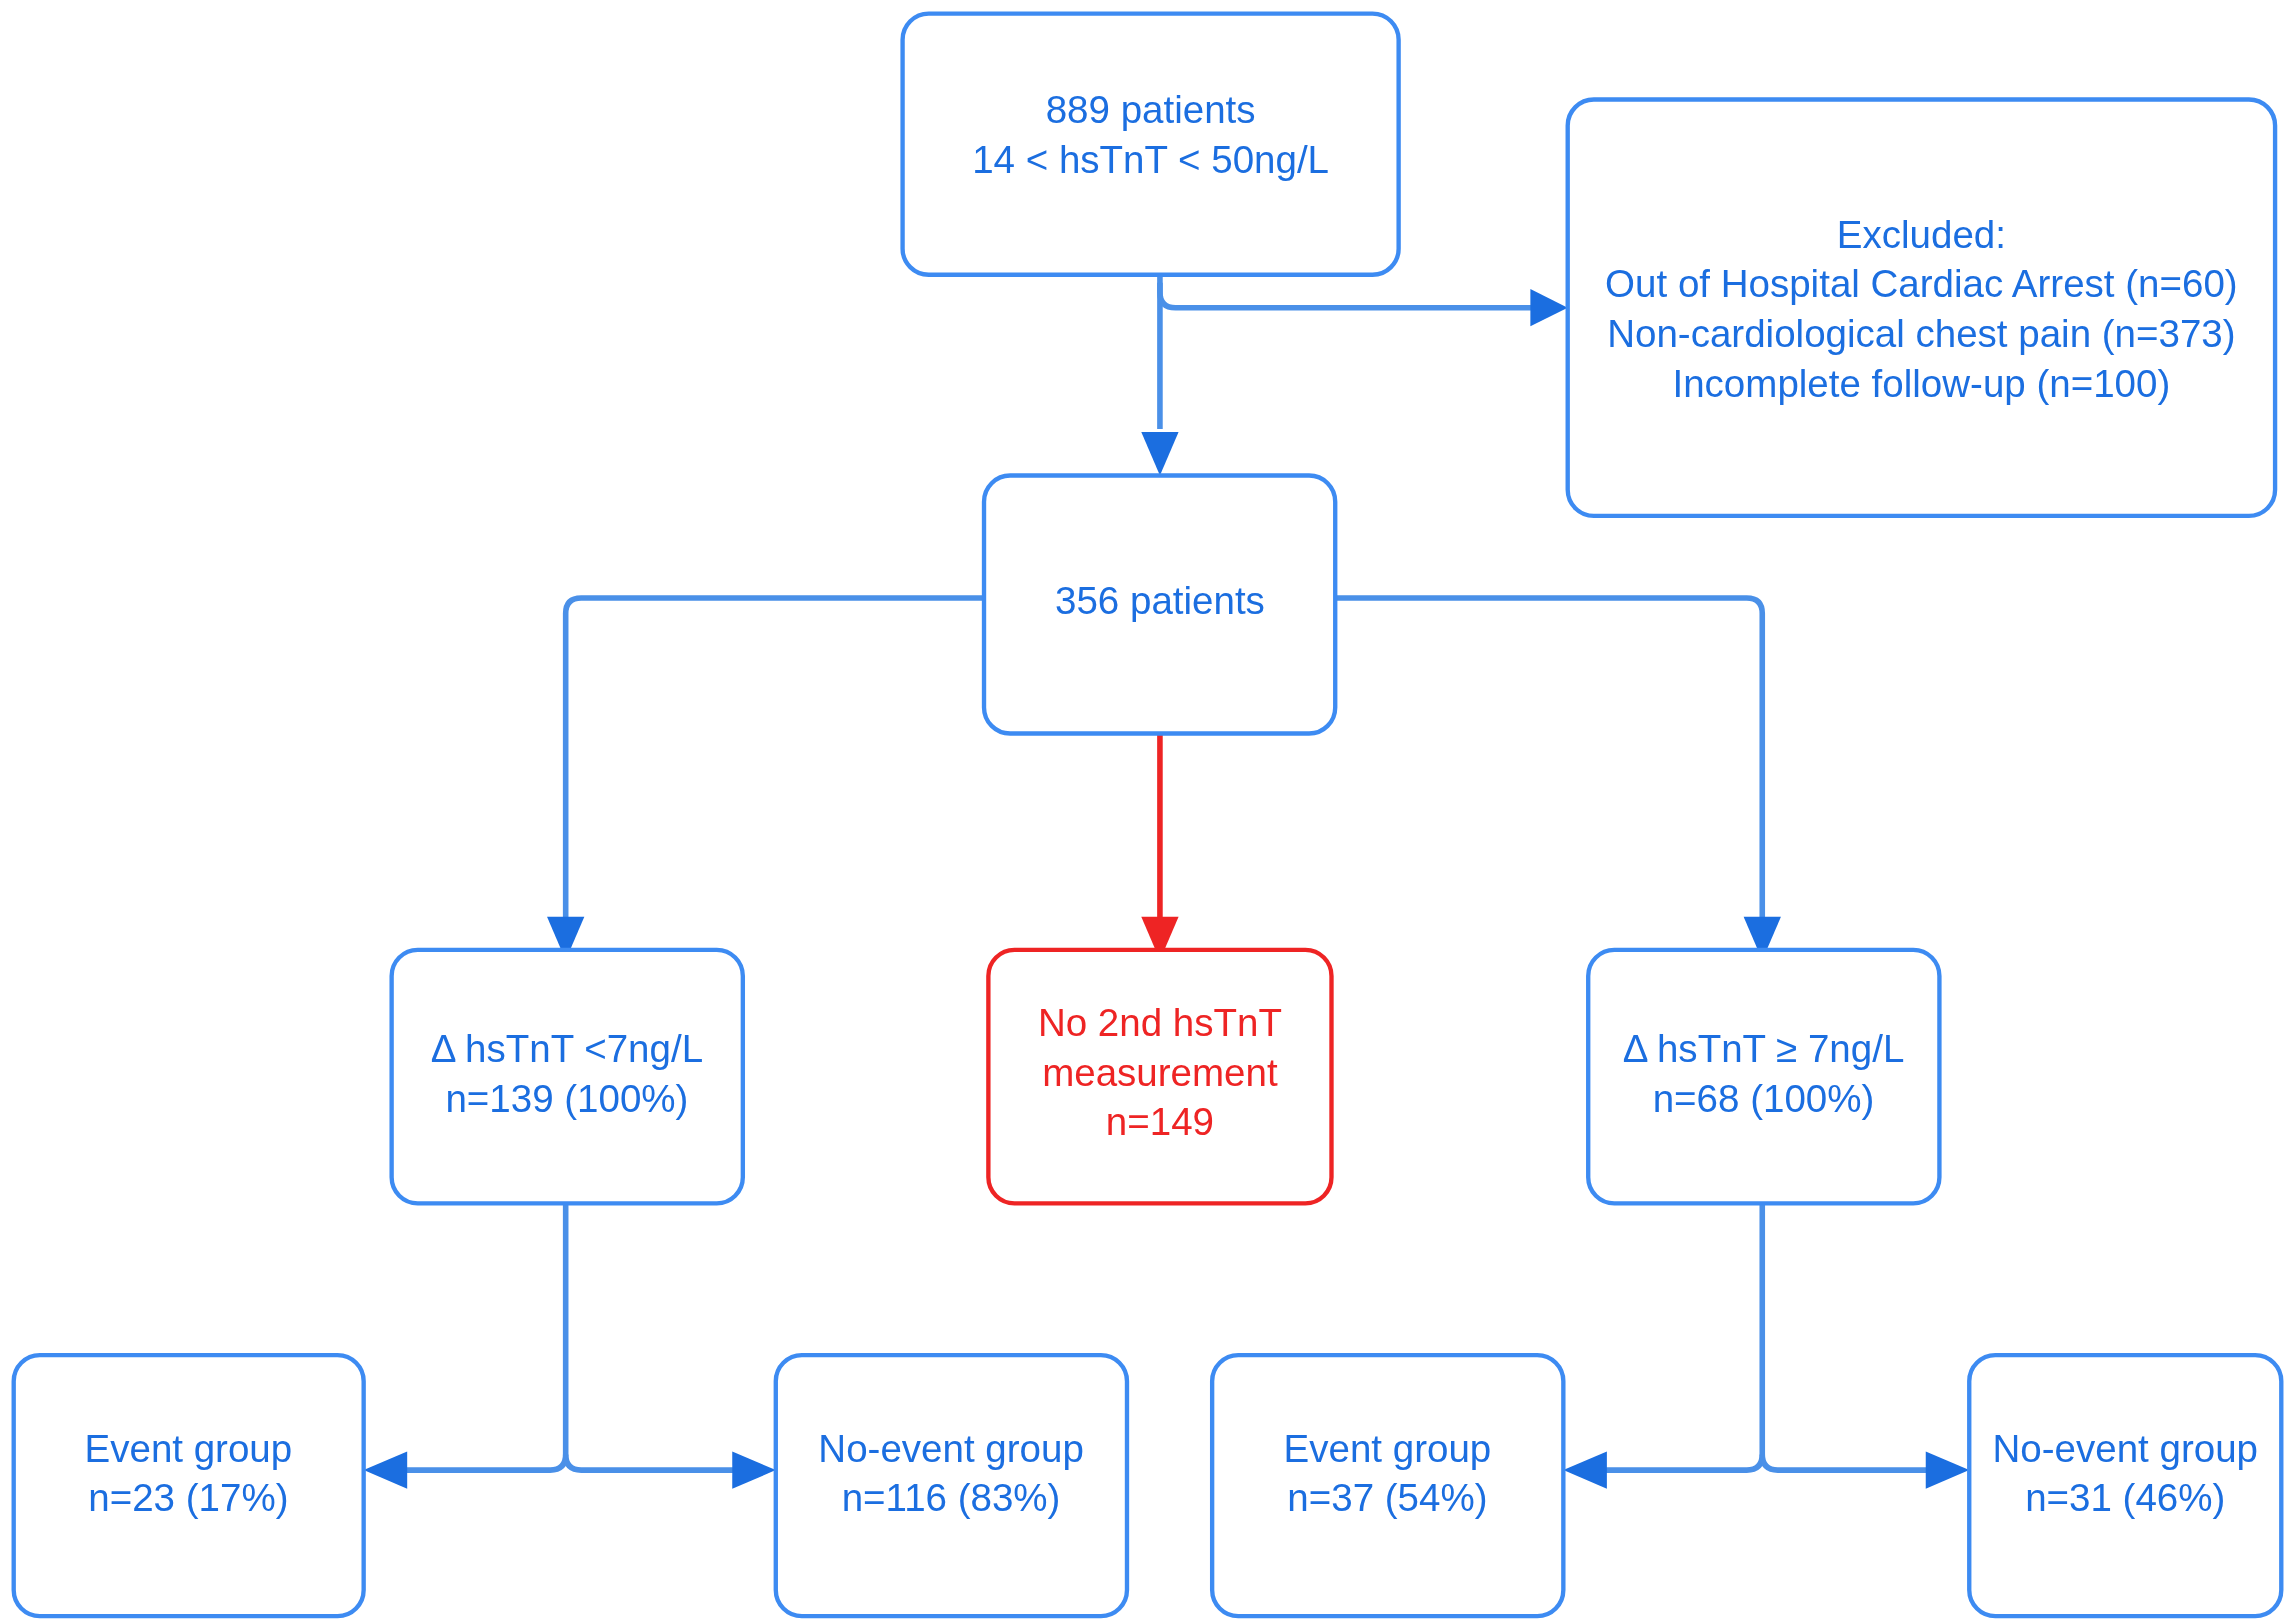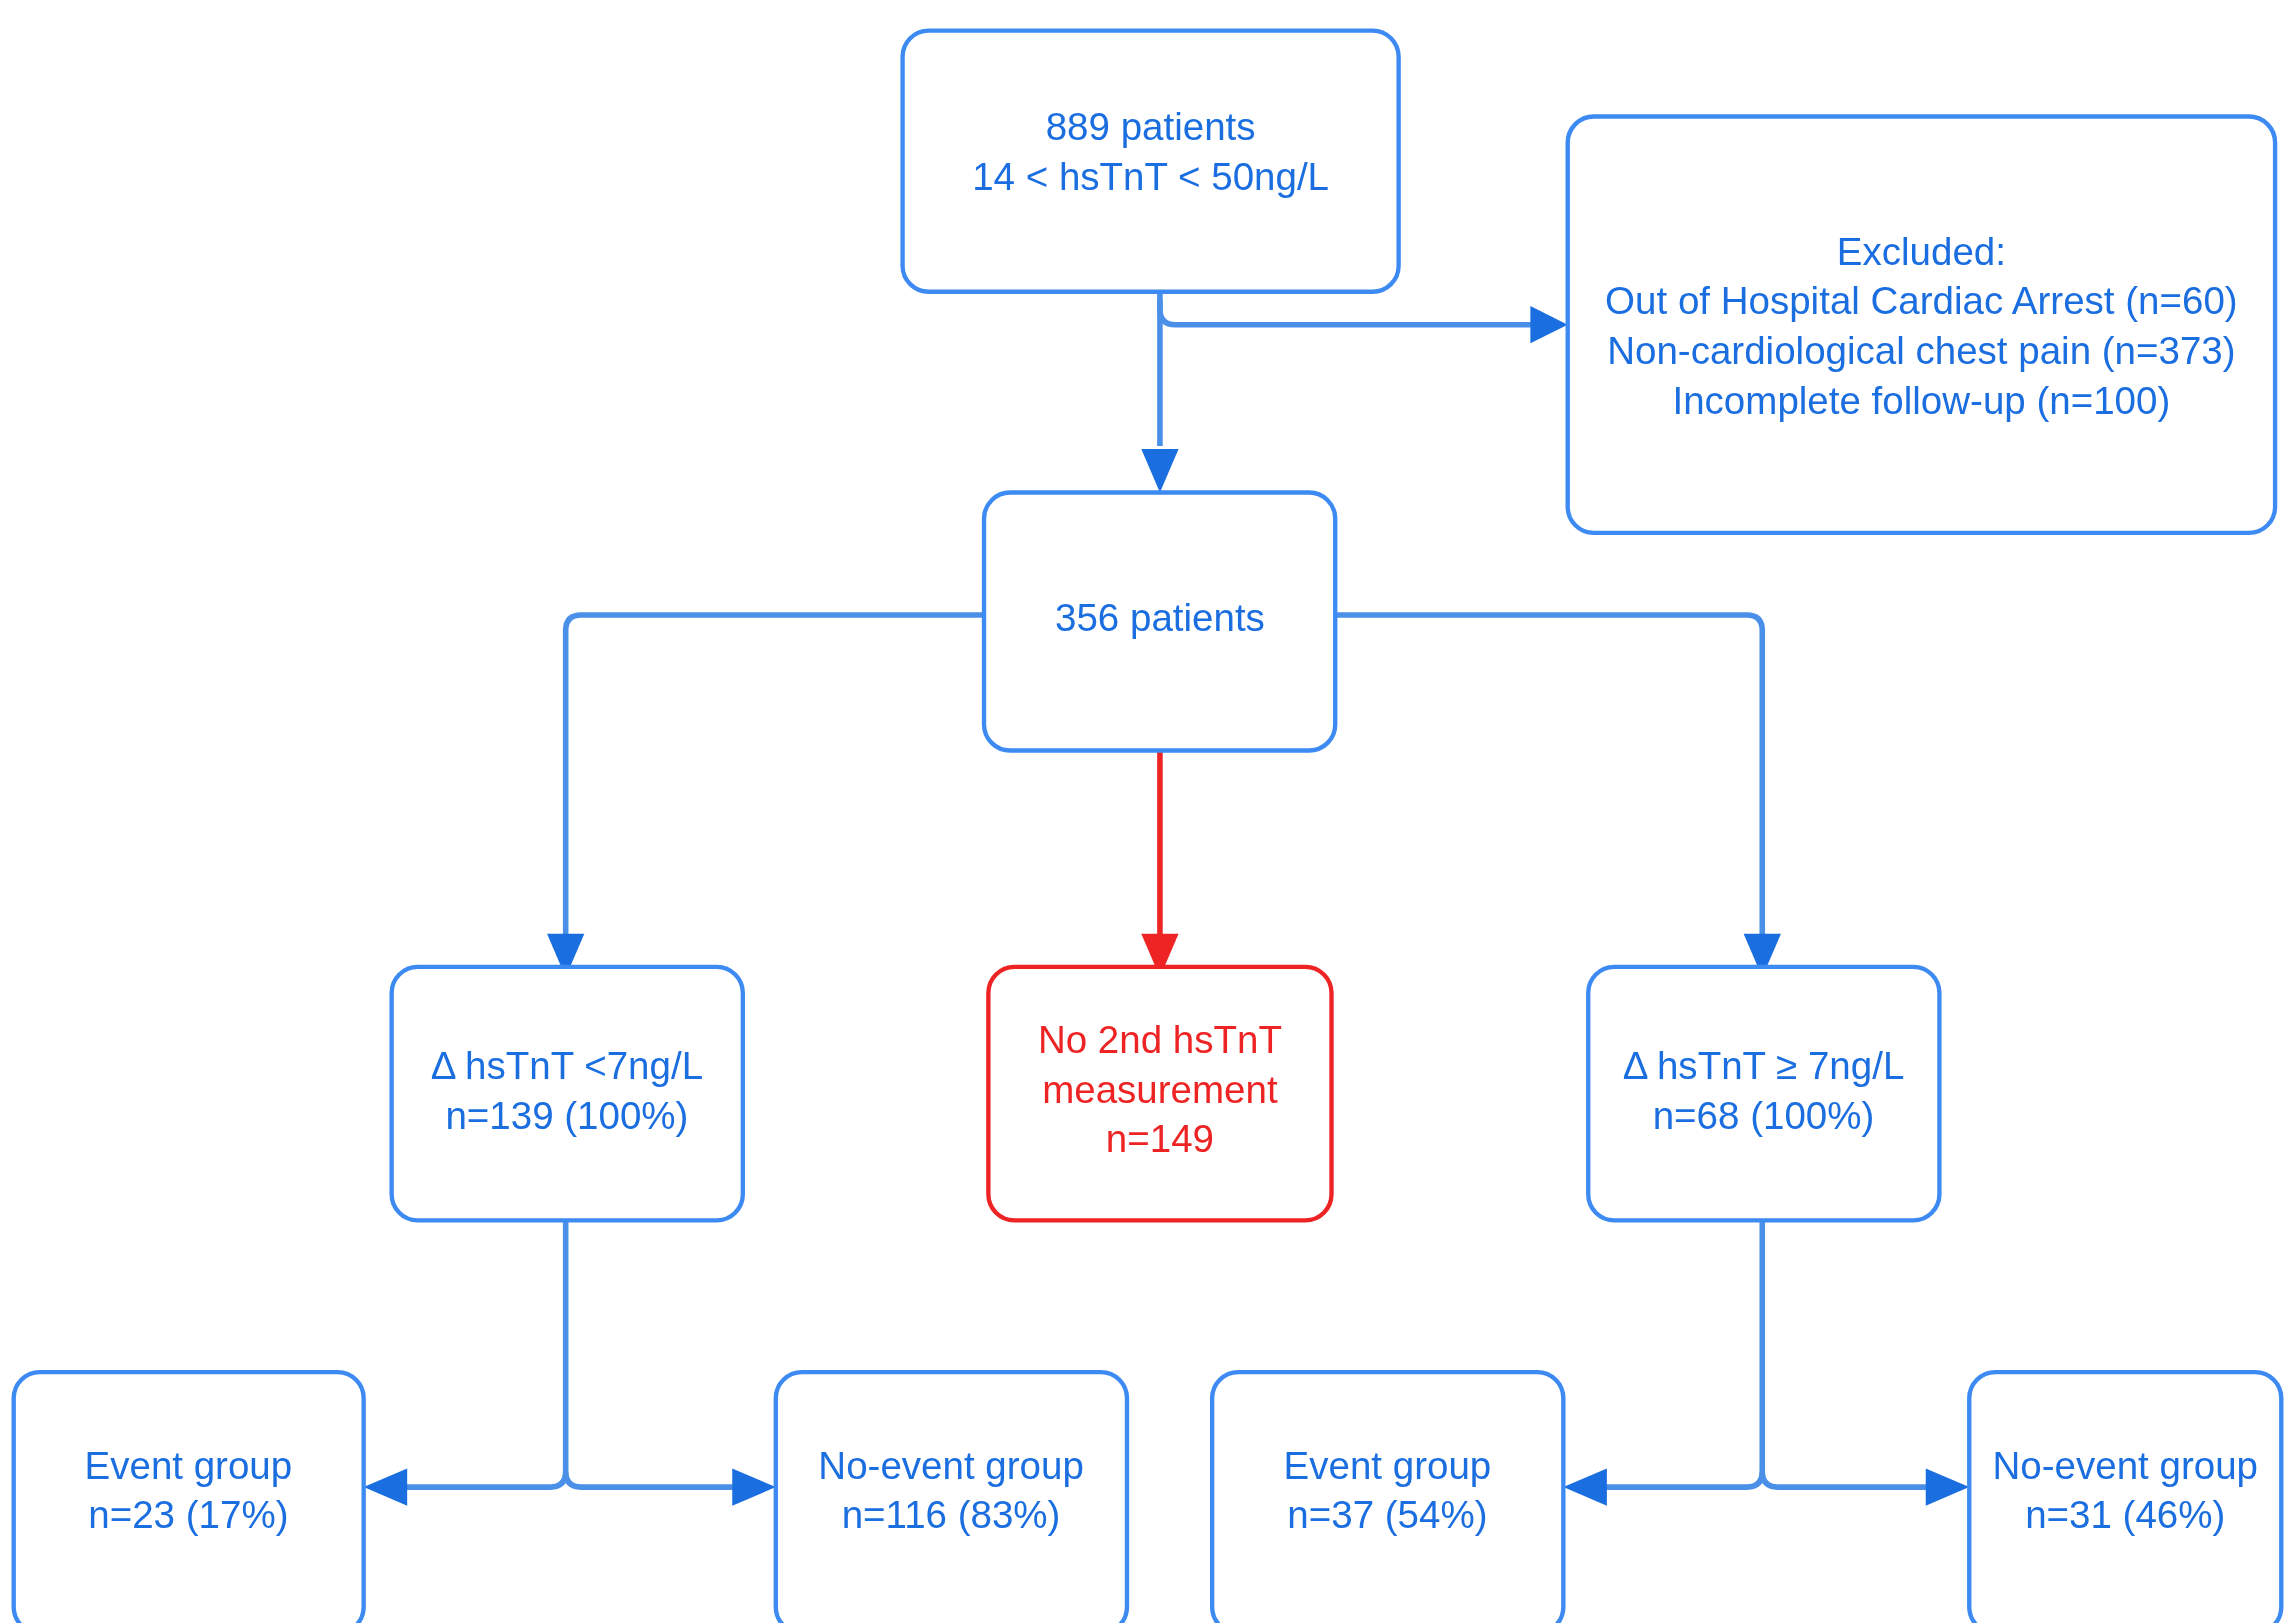--- a/index.html
+++ b/index.html
@@ -10,21 +10,20 @@
   body {
     width: 2295px;
     height: 1623px;
     font-family: "Liberation Sans", sans-serif;
     overflow: hidden;
   }
   #flowchart-root {
     position: relative;
     width: 2295px;
     height: 1429px;
-    margin-top: 17px;
   }
   svg.chart-canvas {
     display: block;
     width: 2295px;
     height: 1623px;
   }
   .node-box {
     fill: #ffffff;
     stroke-width: 7;
   }

